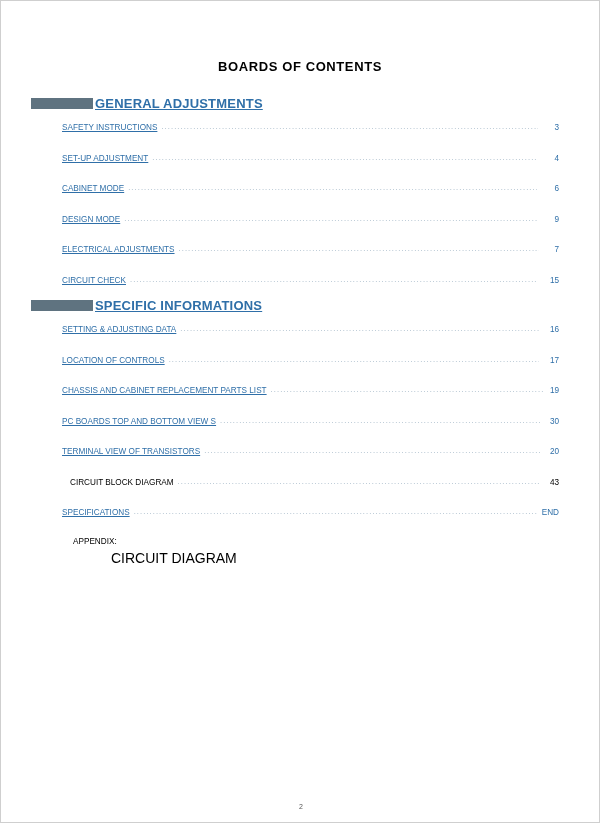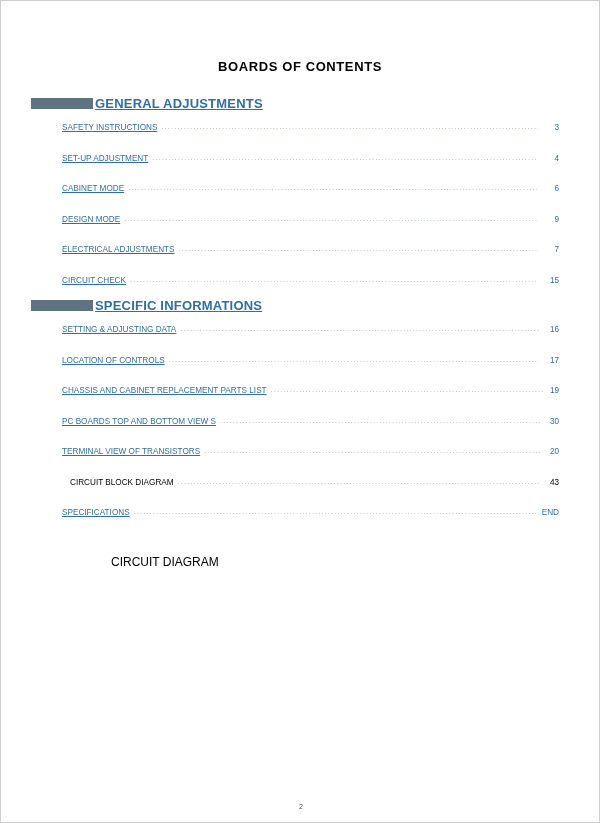--- a/index.html
+++ b/index.html
@@ -140,22 +140,22 @@
 
   
   .appendix {
     padding-left: 42px;
     margin-top: 10px;
     font-size: 8.2px;
     color: #000000;
   }
   .appendix .sub {
     padding-left: 38px;
-    margin-top: 28px;
-    font-size: 12px;
+    margin-top: 4px;
+    font-size: 14px;
     color: #000000;
   }
 
   .footer-page {
     position: absolute;
     bottom: 12px;
     left: 0;
     width: 600px;
     text-align: center;
     font-size: 7px;
@@ -245,20 +245,21 @@
         <span class="dots">.......................................................................................................................................................................................</span>
         <span class="page-num">43</span>
       </div>
       <div class="entry">
         <span class="label">SPECIFICATIONS</span>
         <span class="dots">.......................................................................................................................................................................................</span>
         <span class="page-num">END</span>
       </div>
 
       <div class="appendix">
+        <div>APPENDIX:</div>
         <div class="sub">CIRCUIT DIAGRAM</div>
       </div>
 
     </div>
   </div>
 
   <div class="footer-page">2</div>
 
 </div>
 

